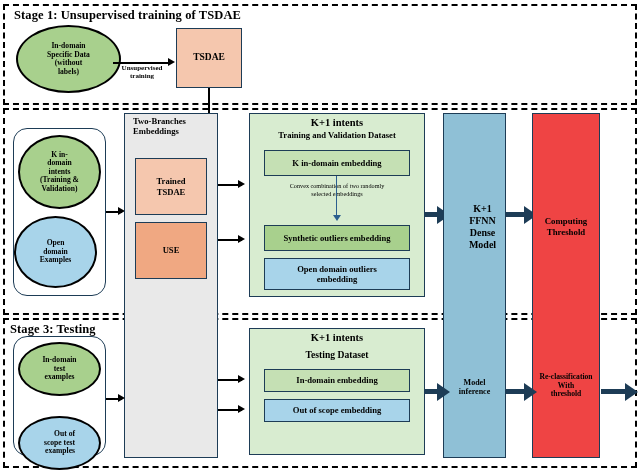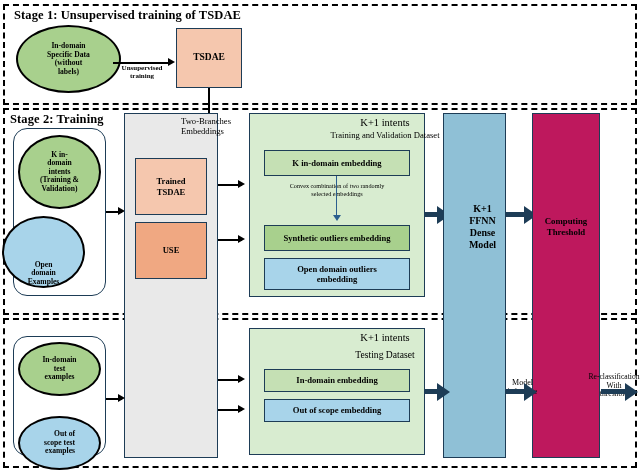--- a/index.html
+++ b/index.html
@@ -57,23 +57,22 @@
   .roundbox{
     position:absolute;
     border:1.4px solid #1d3c56;
     border-radius:14px;
     box-sizing:border-box;
     background:#ffffff;
   }
   .plain-label{
     position:absolute;
     text-align:center;
-    font-weight:normal;
+    font-weight:bold;
     line-height:1.15;
-    margin-left:48px;
   }
 
   
   .arrow-h{position:absolute;background:#000;height:1.6px;}
   .arrow-h.thick{background:#1d3c56;height:5px;}
   .arrow-v{position:absolute;background:#000;width:1.6px;}
   .arrow-v.blue{background:#2b5f8e;width:1.4px;}
   .head-r{
     position:absolute;width:0;height:0;
     border-top:4.5px solid transparent;
@@ -114,21 +113,21 @@
 </head>
 <body>
 
 <div id="root">
 
   <div class="stage-frame" id="stage1-frame"></div>
   <div class="stage-frame" id="stage2-frame"></div>
   <div class="stage-frame" id="stage3-frame"></div>
 
   <div class="stage-title" id="stage1-title">Stage 1: Unsupervised training of TSDAE</div>
-  <div class="stage-title" id="stage2-title">Stage 2: Training</div>
+  <div class="stage-title" id="stage3-title">Stage 3: Testing</div>
 
   <div class="ellipse" style="left:16px;top:25px;width:105px;height:68px;background:#a8d08d;">
     <div>
       <div>In-domain</div>
       <div>Specific Data</div>
       <div>(without</div>
       <div>labels)</div>
     </div>
   </div>
 
@@ -151,21 +150,21 @@
   <div class="ellipse" style="left:18px;top:135px;width:83px;height:74px;background:#a8d08d;font-family:Liberation Serif, serif;">
     <div>
       <div>K in-</div>
       <div>domain</div>
       <div>intents</div>
       <div>(Training &amp;</div>
       <div>Validation)</div>
     </div>
   </div>
 
-  <div class="ellipse" style="left:2px;top:216px;width:83px;height:72px;background:#a8d4ea;align-items:flex-end;">
+  <div class="ellipse" style="left:14px;top:216px;width:83px;height:72px;background:#a8d4ea;">
     <div>
       <div>Open</div>
       <div>domain</div>
       <div>Examples</div>
     </div>
   </div>
 
   <div class="arrow-h" style="left:106px;top:211px;width:16px;"></div>
   <div class="head-r" style="left:118px;top:207px;"></div>
 
@@ -230,21 +229,21 @@
       <div>K+1</div>
       <div>FFNN</div>
       <div>Dense</div>
       <div>Model</div>
     </div>
   </div>
 
   <div class="arrow-h thick" style="left:506px;top:212px;width:22px;"></div>
   <div class="head-r thick" style="left:524px;top:205.5px;"></div>
 
-  <div class="box" style="left:532px;top:113px;width:68px;height:345px;background:#be185d;font-size:8.8px;">
+  <div class="box" style="left:532px;top:113px;width:68px;height:345px;background:#ef4444;font-size:8.8px;">
     <div style="margin-bottom:118px;">
       <div>Computing</div>
       <div>Threshold</div>
     </div>
   </div>
 
   <div class="roundbox" style="left:13px;top:336px;width:93px;height:120px;"></div>
 
   <div class="ellipse" style="left:18px;top:342px;width:83px;height:54px;background:#a8d08d;">
     <div>

